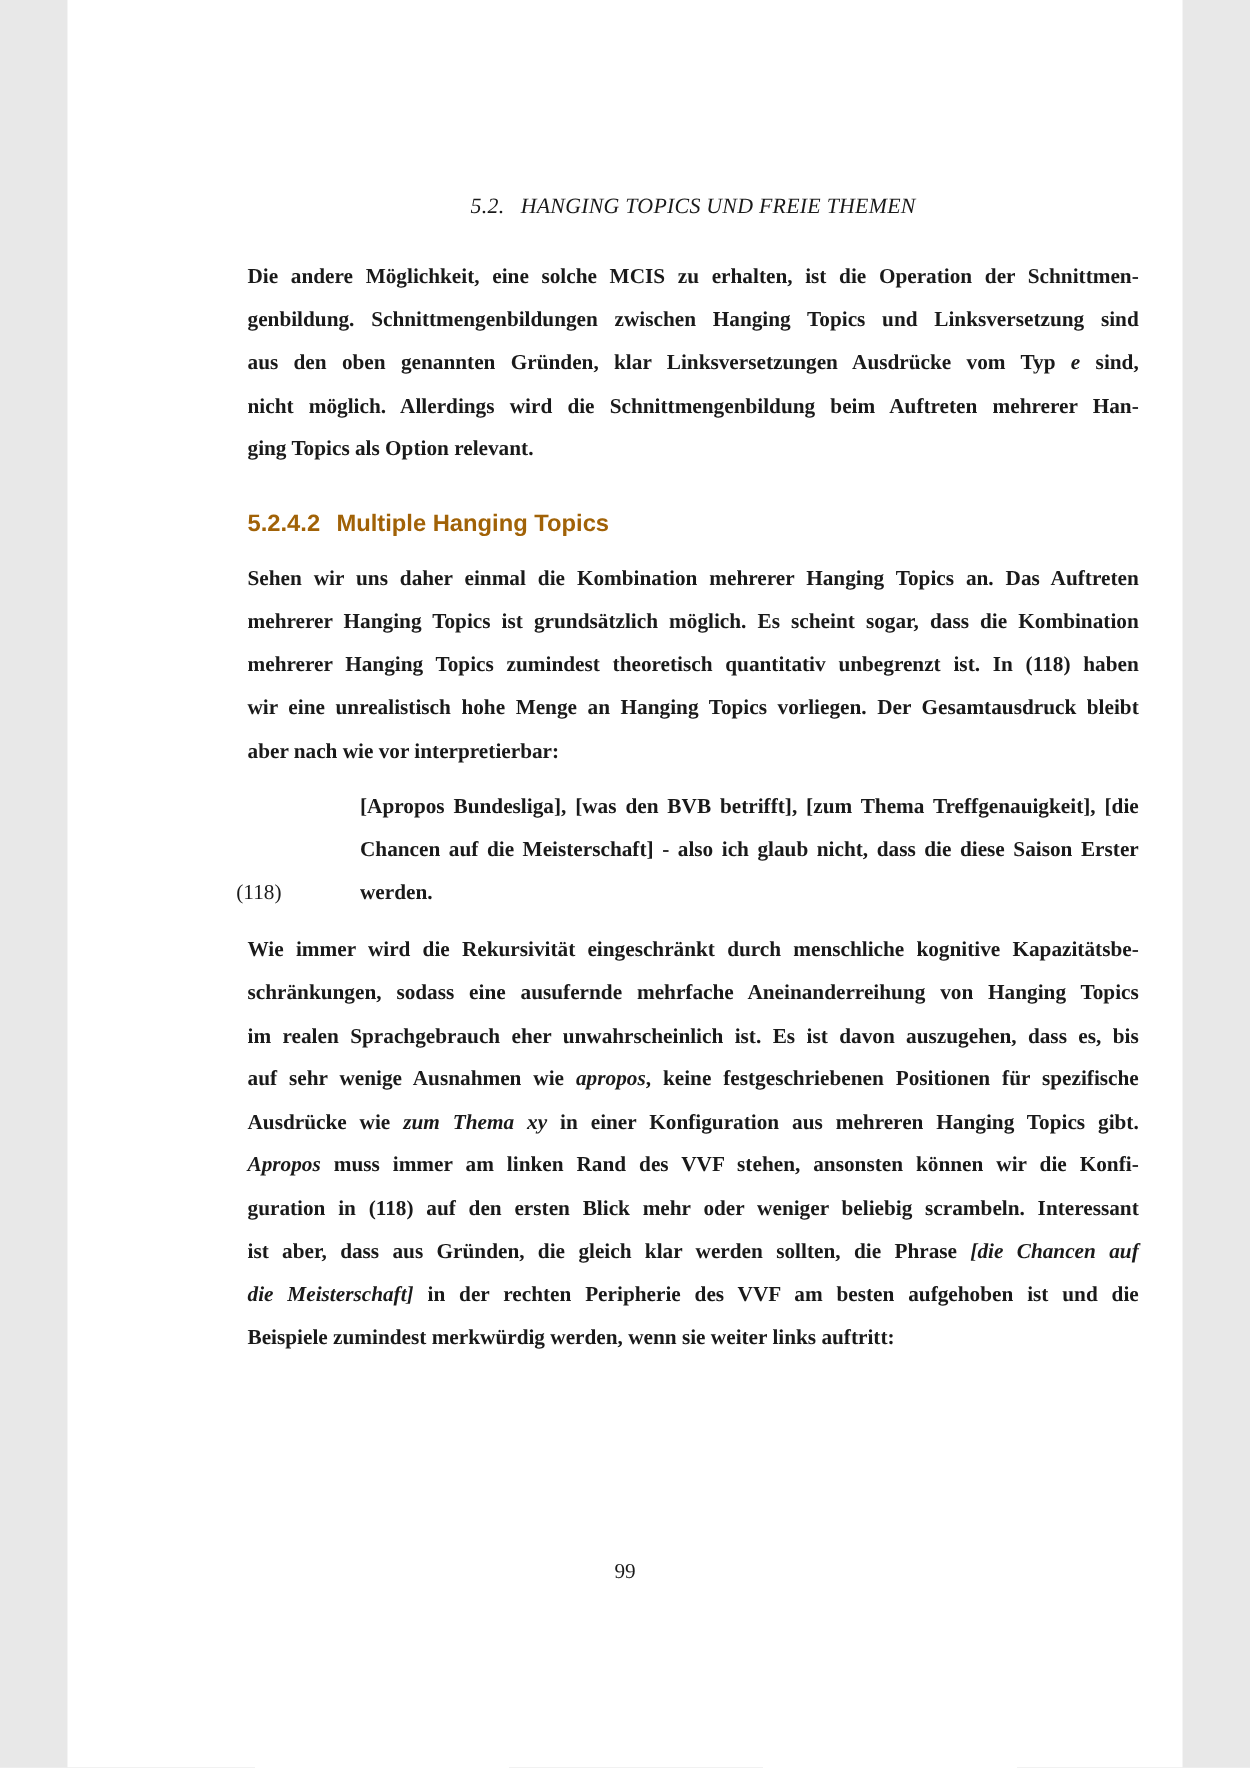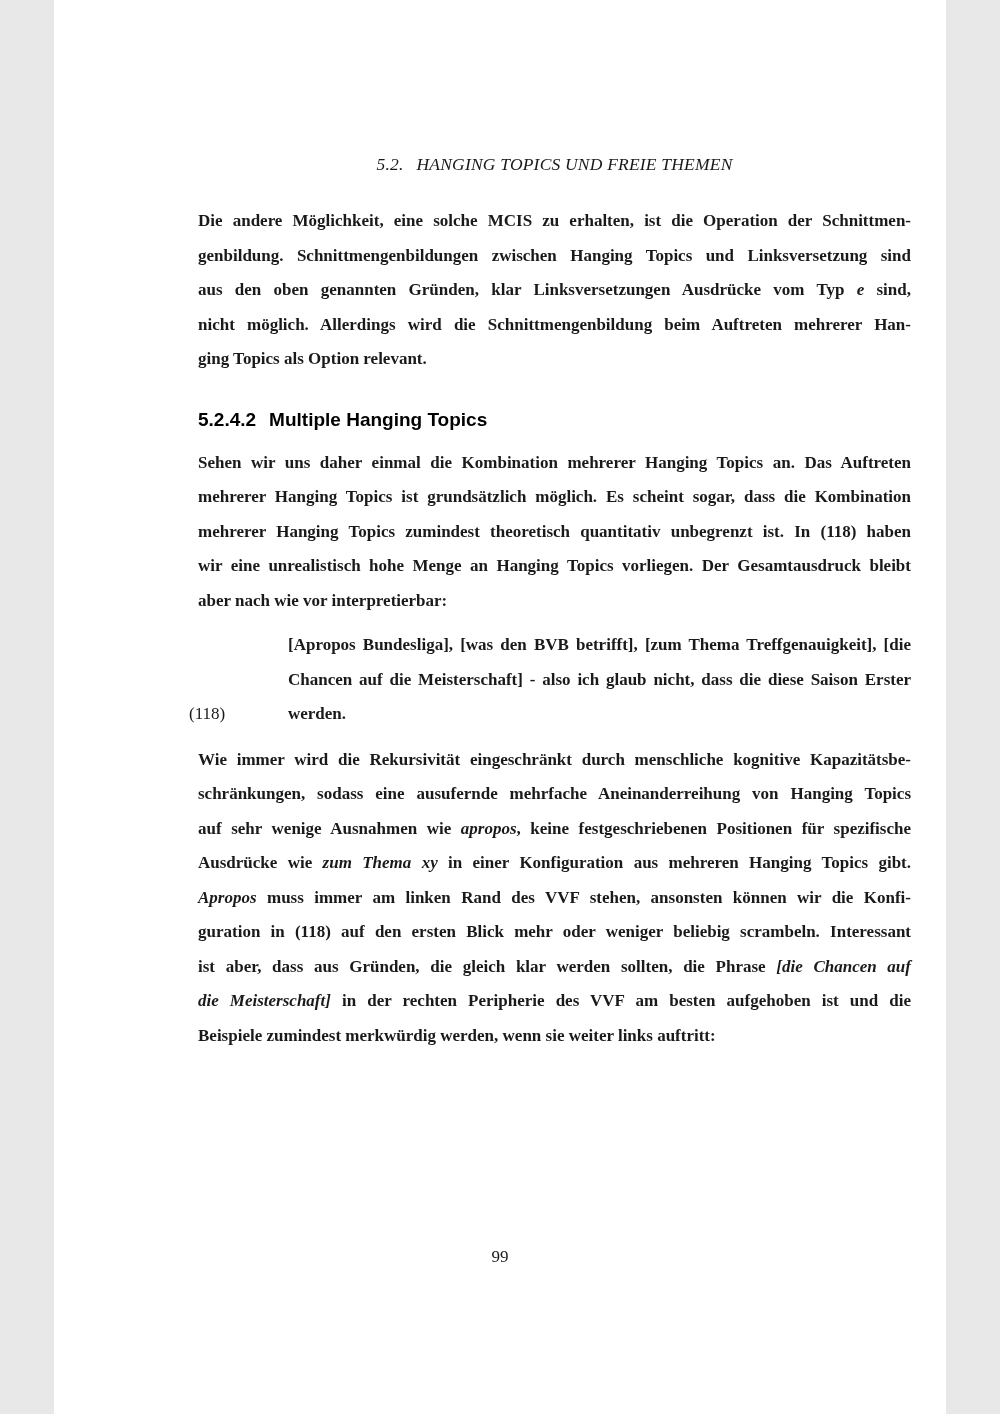--- a/index.html
+++ b/index.html
@@ -39,21 +39,21 @@
   .it { font-style: italic; }
 
   .p1 { margin-top: 29px; }
 
   .subsection {
     margin-top: 30px;
     font-family: "Liberation Sans", sans-serif;
     font-weight: 700;
     font-size: 19px;
     line-height: 25px;
-    color: #000000;
+    color: #a16207;
   }
   .subsection .ss-number { margin-right: 13px; }
 
   .p2 { margin-top: 14px; }
 
   .example {
     margin-top: 10px;
     margin-left: -9px;
     display: flex;
     align-items: flex-end;
@@ -114,20 +114,21 @@
       <div class="example-body para">
           <div class="tline"><span>[Apropos Bundesliga], [was den BVB betrifft], [zum Thema Treffgenauigkeit], [die</span></div>
           <div class="tline"><span>Chancen auf die Meisterschaft] - also ich glaub nicht, dass die diese Saison Erster</span></div>
           <div class="tline last"><span>werden.</span></div>
         </div>
     </div>
 
     <div class="para p3">
         <div class="tline"><span>Wie immer wird die Rekursivität eingeschränkt durch menschliche kognitive Kapazitätsbe-</span></div>
         <div class="tline"><span>schränkungen, sodass eine ausufernde mehrfache Aneinanderreihung von Hanging Topics</span></div>
+        <div class="tline"><span>im realen Sprachgebrauch eher unwahrscheinlich ist. Es ist davon auszugehen, dass es, bis</span></div>
         <div class="tline"><span>auf sehr wenige Ausnahmen wie </span><span class="it">apropos</span><span>, keine festgeschriebenen Positionen für spezifische</span></div>
         <div class="tline"><span>Ausdrücke wie </span><span class="it">zum Thema xy</span><span> in einer Konfiguration aus mehreren Hanging Topics gibt.</span></div>
         <div class="tline"><span class="it">Apropos</span><span> muss immer am linken Rand des VVF stehen, ansonsten können wir die Konfi-</span></div>
         <div class="tline"><span>guration in (118) auf den ersten Blick mehr oder weniger beliebig scrambeln. Interessant</span></div>
         <div class="tline"><span>ist aber, dass aus Gründen, die gleich klar werden sollten, die Phrase </span><span class="it">[die Chancen auf</span></div>
         <div class="tline"><span class="it">die Meisterschaft]</span><span> in der rechten Peripherie des VVF am besten aufgehoben ist und die</span></div>
         <div class="tline last"><span>Beispiele zumindest merkwürdig werden, wenn sie weiter links auftritt:</span></div>
       </div>
 
   </div>

